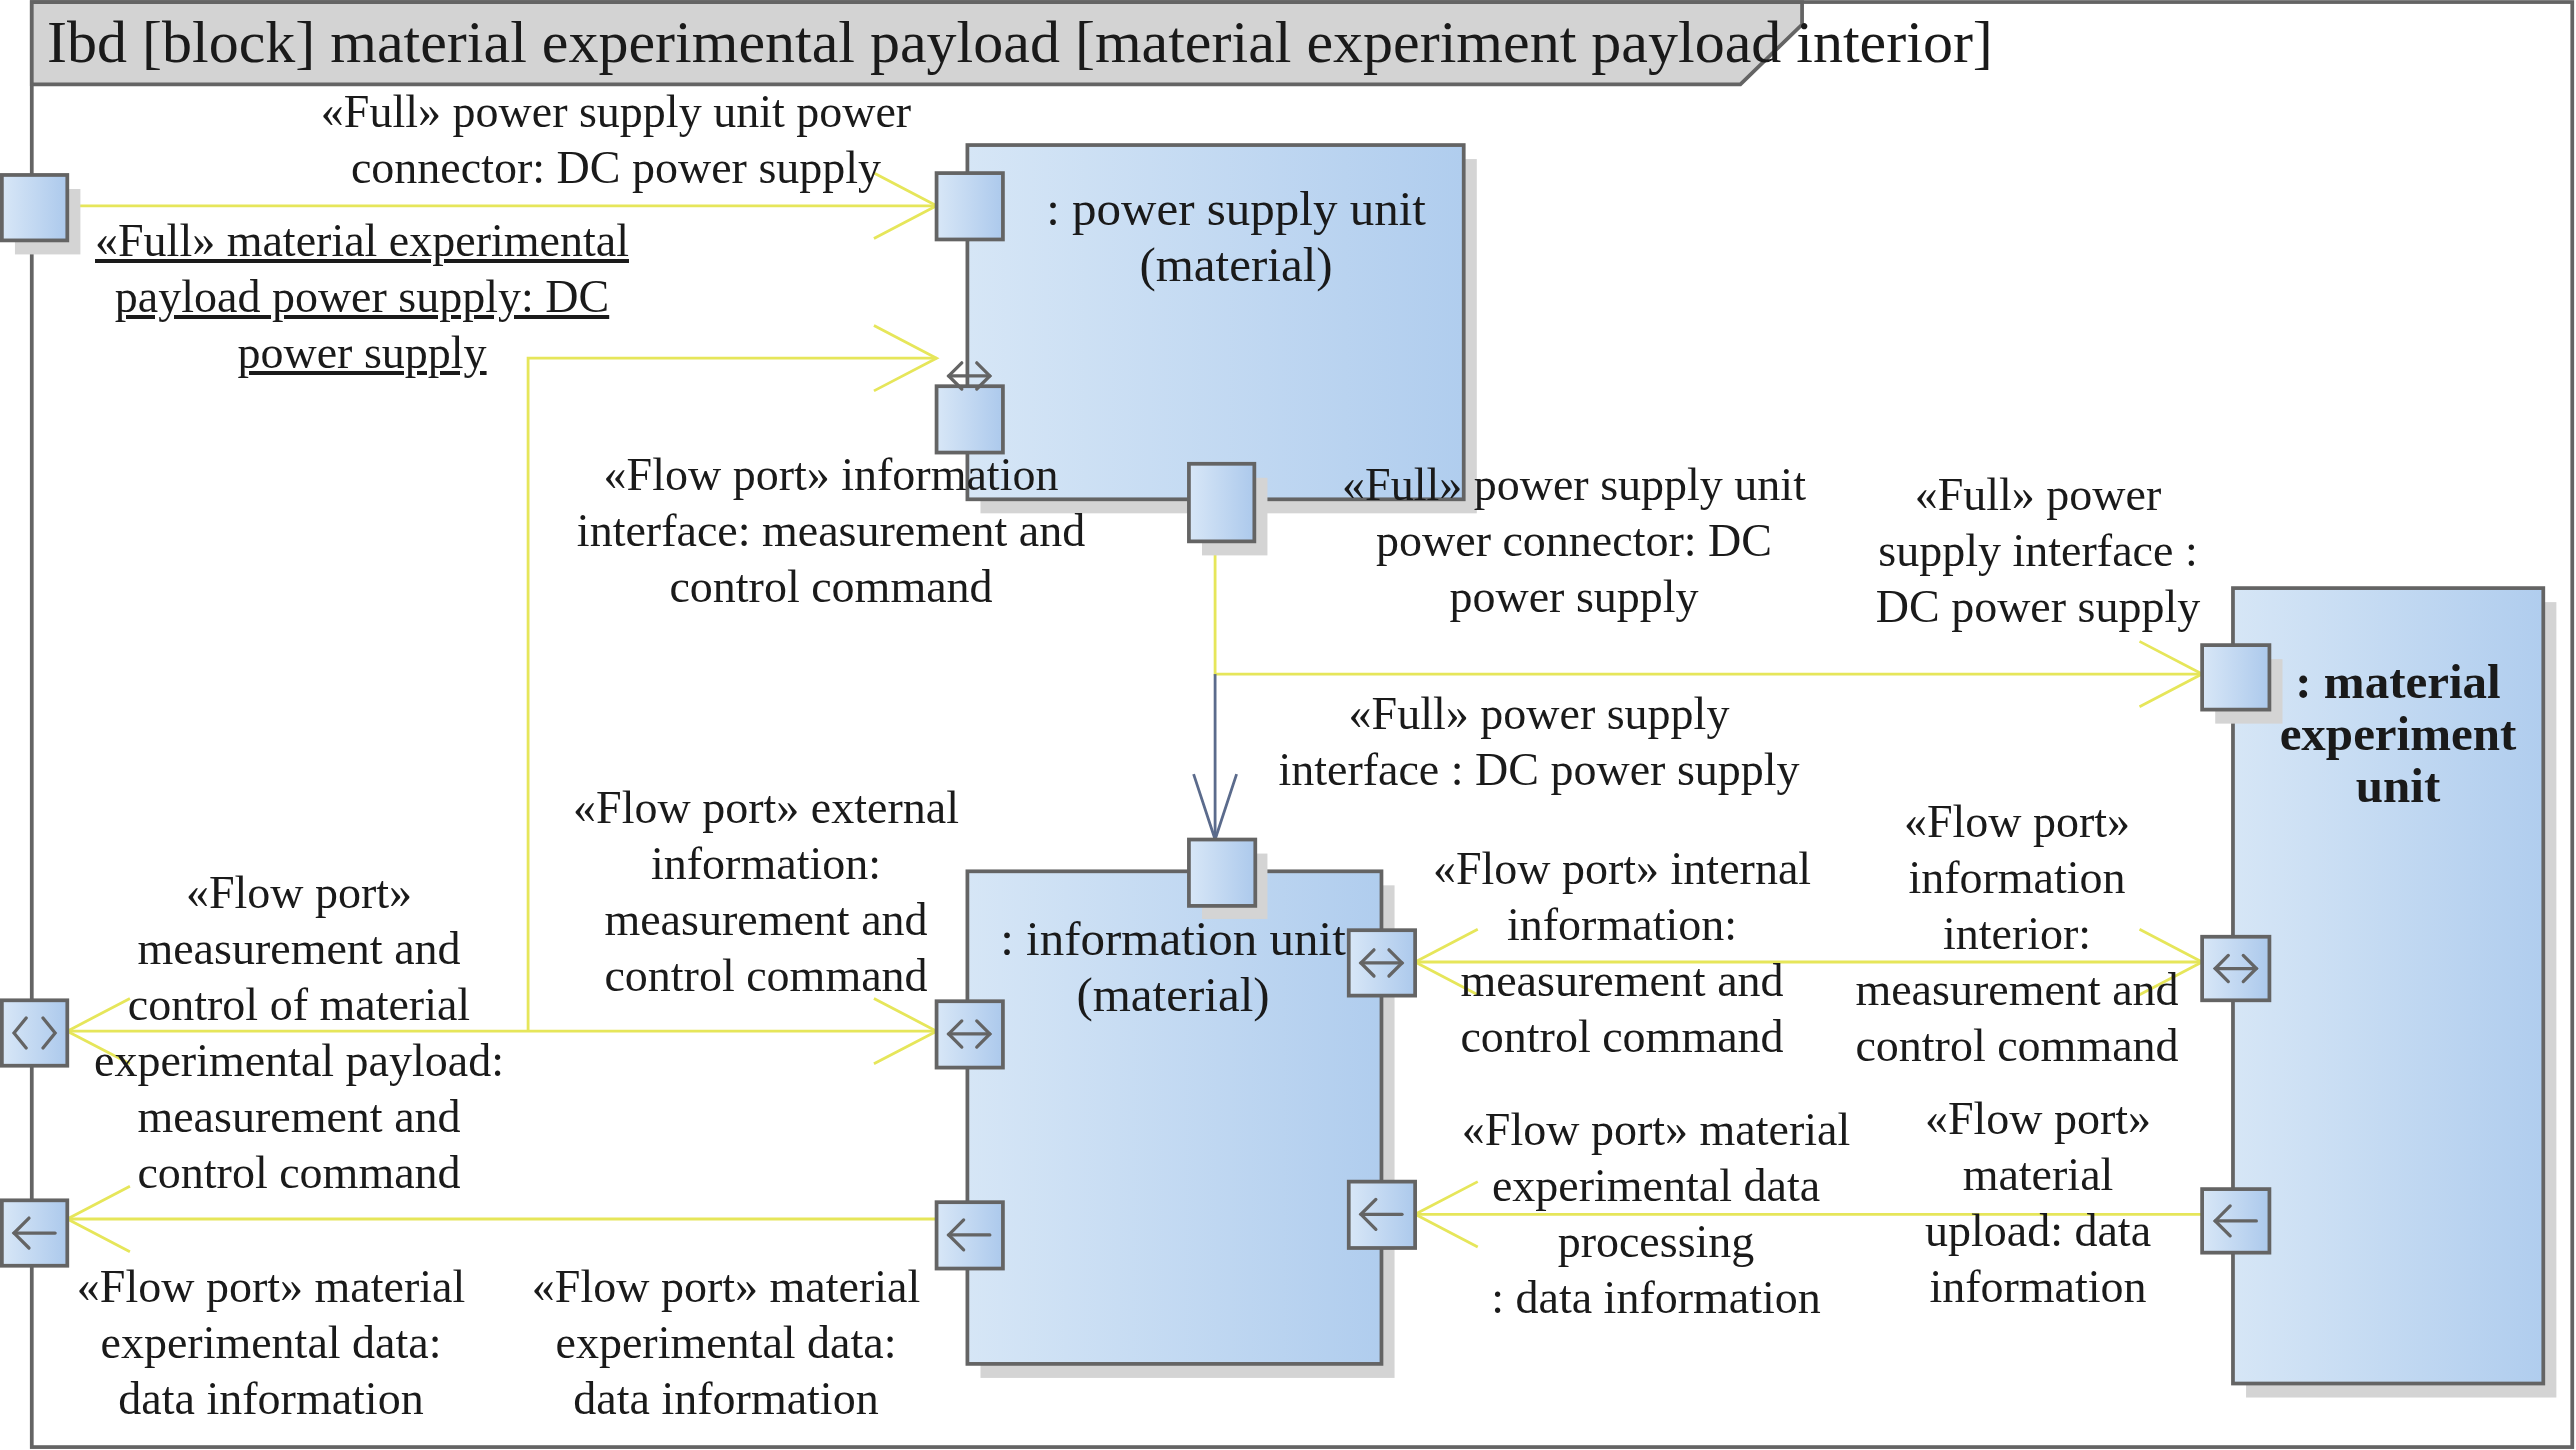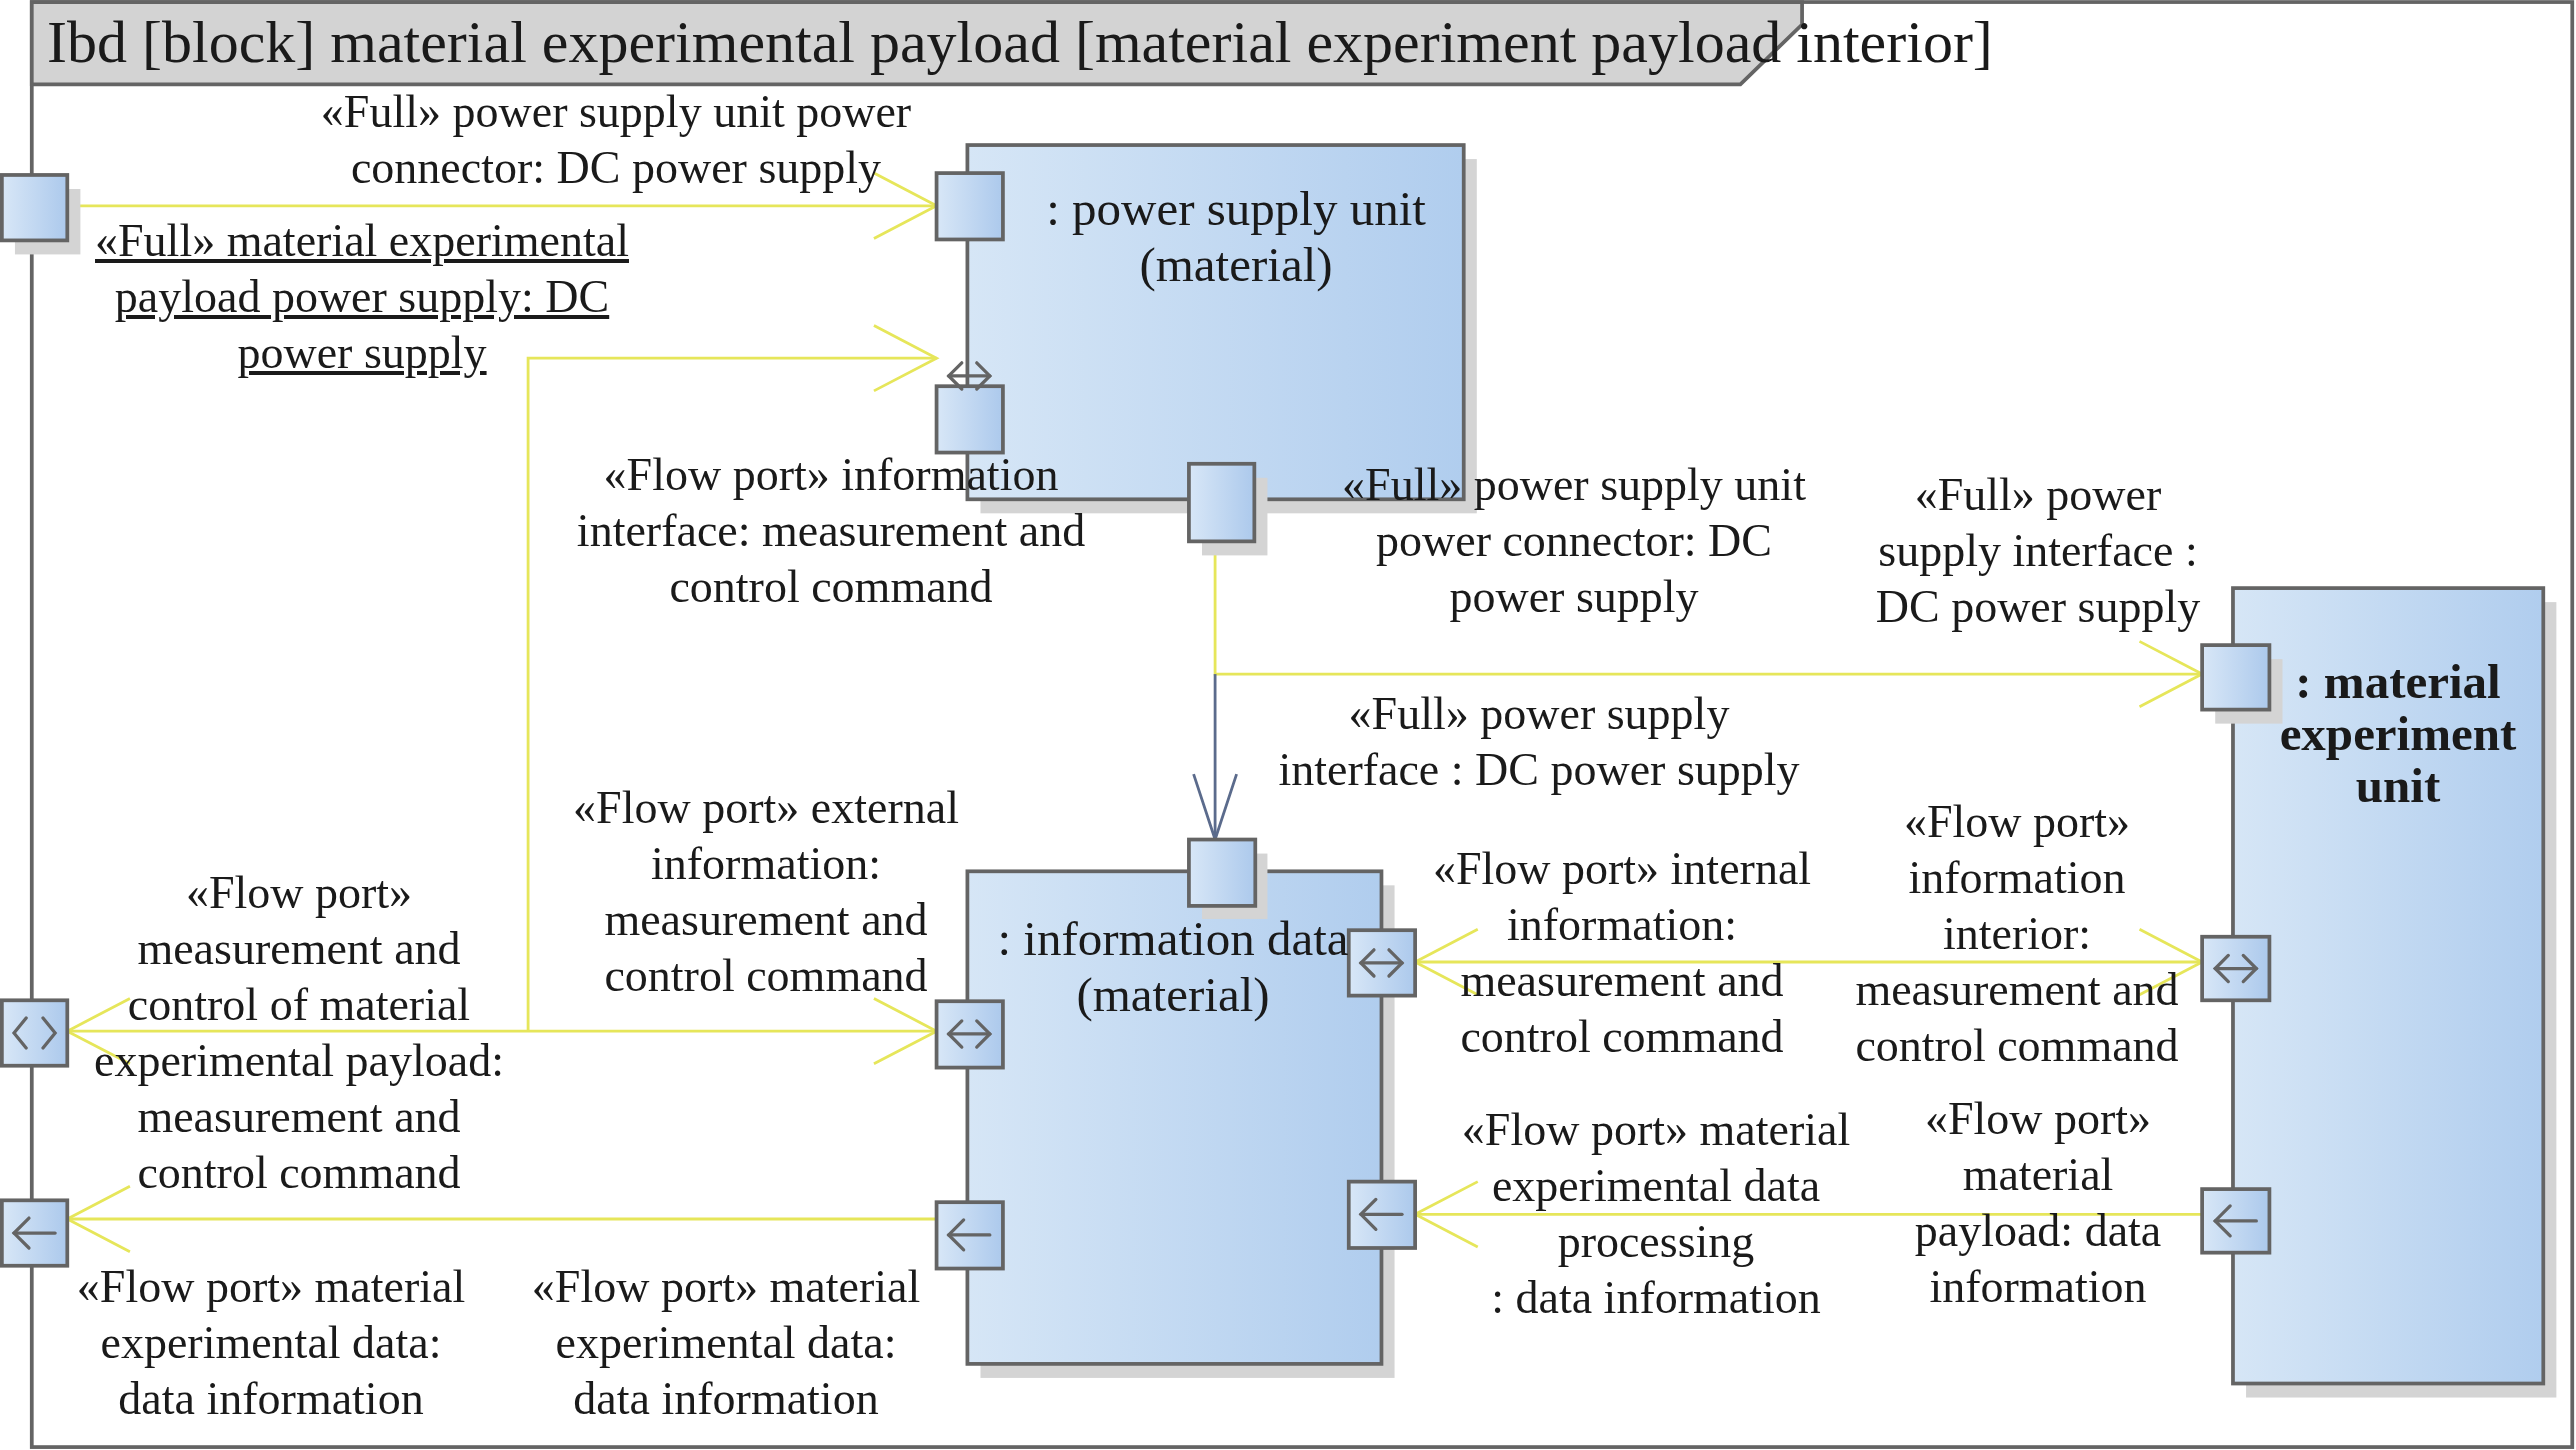--- a/index.html
+++ b/index.html
@@ -146,21 +146,21 @@
     </g>
   </svg>
 
   <div class="title">Ibd [block] material experimental payload [material experiment payload interior]</div>
 
   <div class="blockname" style="left:1236px; top:181px;">
     <span>: power supply unit</span>
     <span>(material)</span>
   </div>
   <div class="blockname" style="left:1173px; top:911px;">
-    <span>: information data</span>
+    <span>: information unit</span>
     <span>(material)</span>
   </div>
   <div class="blockname" style="left:2398px; top:656px; line-height:52px;font-weight:bold;">
     <span>: material</span>
     <span>experiment</span>
     <span>unit</span>
   </div>
 
   <div class="lbl" style="left:616px; top:84px;">
     <span>«Full» power supply unit power</span>
@@ -219,21 +219,21 @@
   </div>
   <div class="lbl" style="left:1656px; top:1102px;">
     <span>«Flow port» material</span>
     <span>experimental data</span>
     <span>processing</span>
     <span>: data information</span>
   </div>
   <div class="lbl" style="left:2038px; top:1091px;">
     <span>«Flow port»</span>
     <span>material</span>
-    <span>payload: data</span>
+    <span>upload: data</span>
     <span>information</span>
   </div>
   <div class="lbl" style="left:271px; top:1259px;">
     <span>«Flow port» material</span>
     <span>experimental data:</span>
     <span>data information</span>
   </div>
   <div class="lbl" style="left:726px; top:1259px;">
     <span>«Flow port» material</span>
     <span>experimental data:</span>

